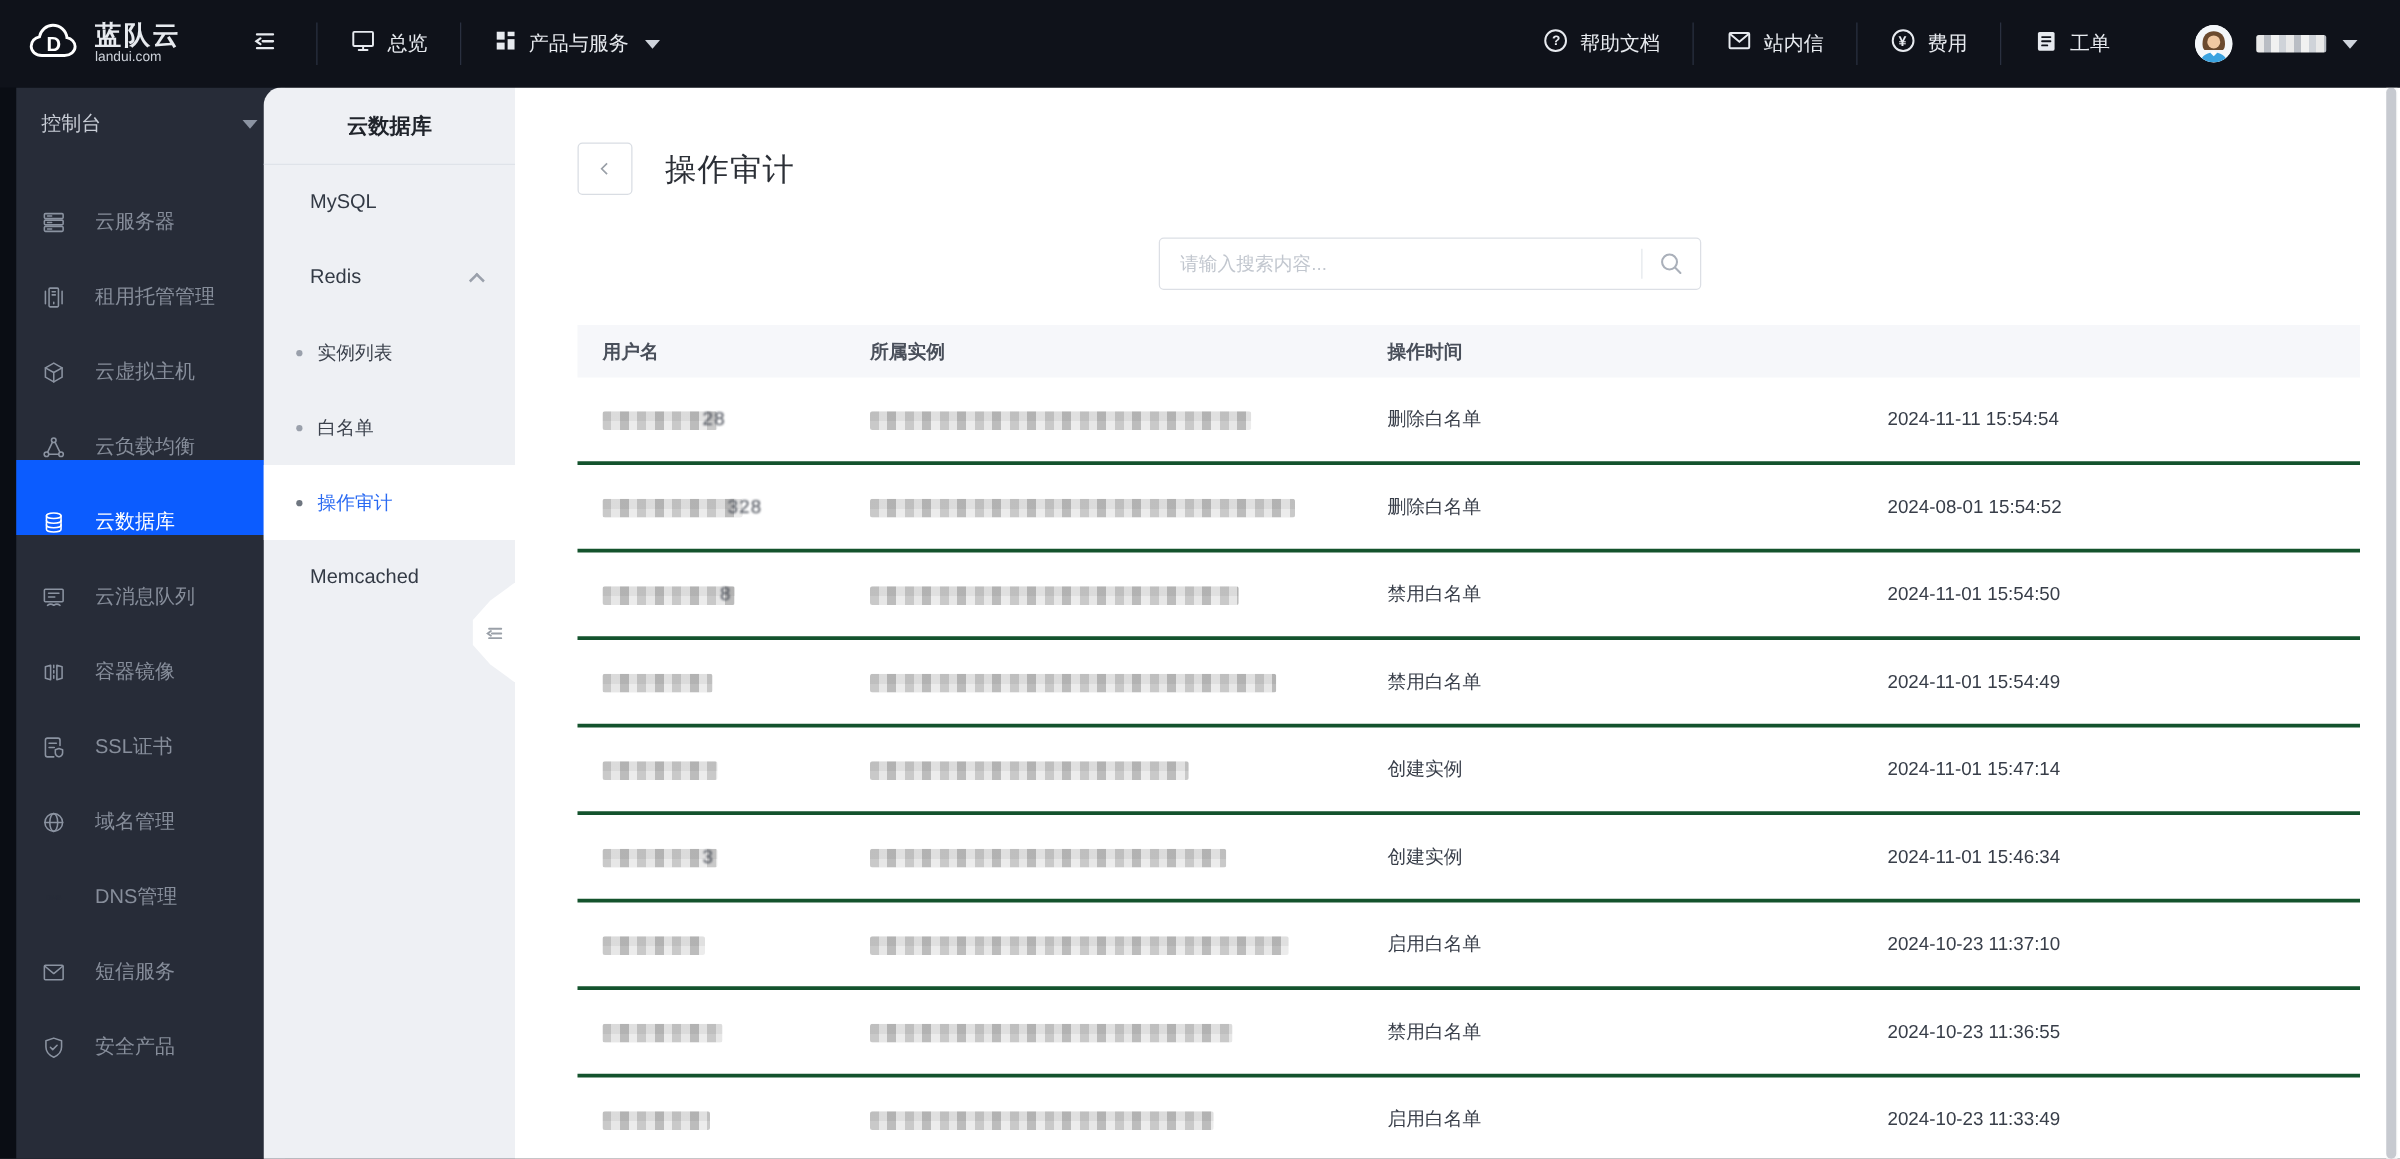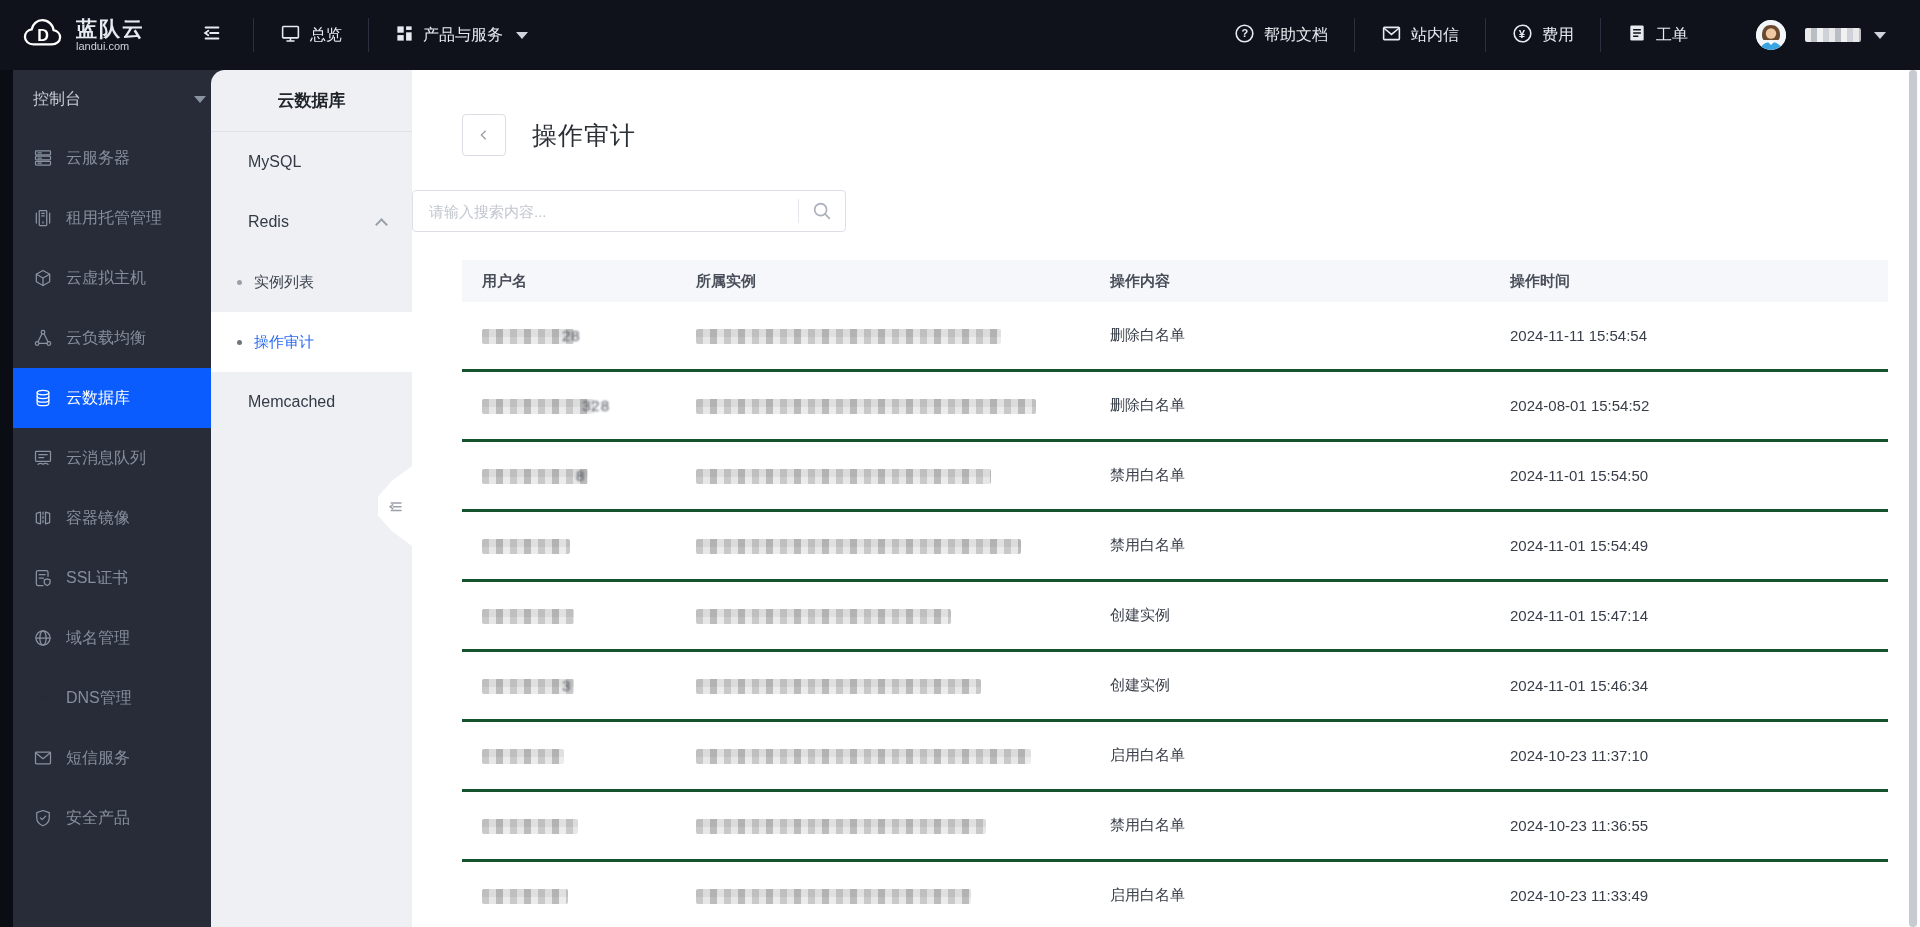--- a/index.html
+++ b/index.html
@@ -25,21 +25,21 @@
     background-blend-mode:multiply; filter:blur(.4px); }
   .mosaic.light { background:
       repeating-linear-gradient(90deg,#e9e9e9 0 6px,#b9bdc4 6px 12px,#f1f1f1 12px 18px,#cfd3d9 18px 24px); height:14px; }
   .mosaic-hint { font-size:15px; color:#4a4f59; filter:blur(.8px); margin-left:-12px; letter-spacing:1px; }
 
   
   .sidebar { position:absolute; left:13px; top:70px; bottom:0; width:215px; background:#272c38; }
   .console-row { height:58px; display:flex; align-items:center; justify-content:space-between;
     padding:0 22px 0 20px; color:#c7ccd5; font-size:16px; cursor:pointer; }
   .console-row .caret-down { border-top-color:#8b93a1; }
-  .side-item { height:60px; display:flex; align-items:center; gap:13px; padding-left:20px;
+  .side-item { height:60px; display:flex; align-items:flex-end; gap:23px; padding-left:20px;
     color:#878e9b; font-size:16px; cursor:pointer; }
   .side-item svg { flex:none; stroke:#8b93a1; fill:none; stroke-width:1.5; stroke-linecap:round; stroke-linejoin:round; }
   .side-item.active { background:#0b5cff; color:#ffffff; }
   .side-item.active svg { stroke:#fff; }
   .dns-badge { fill:#8b93a1; stroke:none !important; }
   .dns-badge text { fill:#272c38; font-size:7px; font-weight:bold; stroke:none; }
 
   
   .subsidebar { position:absolute; left:211px; top:70px; bottom:0; width:201px; background:#eef0f4;
     border-top-left-radius:14px; }
@@ -60,21 +60,21 @@
     display:flex; align-items:center; justify-content:center; cursor:pointer; }
   .collapse-tab svg { stroke:#9aa0a8; fill:none; stroke-width:2; stroke-linecap:round; }
 
   
   .main { position:absolute; left:412px; top:70px; right:0; bottom:0; background:#ffffff; overflow:hidden; }
   .back-row { display:flex; align-items:center; margin:44px 0 0 50px; }
   .back-btn { width:44px; height:42px; border:1px solid #d9dde3; border-radius:4px; background:#fff;
     display:flex; align-items:center; justify-content:center; cursor:pointer; }
   .back-btn svg { stroke:#9aa0a8; fill:none; stroke-width:2; }
   .page-title { font-size:25px; color:#2b2f36; font-weight:500; margin-left:26px; letter-spacing:1px; }
-  .search-row { display:flex; justify-content:flex-start; margin:34px 44px 0 0; }
+  .search-row { display:flex; justify-content:center; margin:34px 44px 0 0; }
   .search-box { width:434px; height:42px; border:1px solid #dcdfe5; border-radius:4px;
     display:flex; align-items:center; background:#fff; }
   .search-box input { flex:1; border:none; outline:none; font-size:15px; color:#333;
     padding:0 12px 0 16px; background:transparent; font-family:inherit; }
   .search-box input::placeholder { color:#c2c7cf; }
   .search-div { width:1px; height:24px; background:#e4e7ec; }
   .search-btn { width:46px; height:100%; display:flex; align-items:center; justify-content:center; cursor:pointer; }
   .search-btn svg { stroke:#aab0ba; fill:none; stroke-width:1.8; stroke-linecap:round; }
 
   .audit-table { margin:28px 32px 0 50px; }
@@ -306,20 +306,24 @@
   </div>
   <div class="subside-item">
     <span>Redis</span>
     <span class="grow"></span>
     <span class="chev-up"></span>
   </div>
   <div class="subside-sub">
     <span class="dot"></span>
     <span>实例列表</span>
   </div>
+  <div class="subside-sub">
+    <span class="dot"></span>
+    <span>白名单</span>
+  </div>
   <div class="subside-sub active">
     <span class="dot"></span>
     <span>操作审计</span>
   </div>
   <div class="subside-item">
     <span>Memcached</span>
   </div>
 
   <div class="collapse-tab">
     <svg width="18" height="18" viewBox="0 0 24 24">
@@ -348,21 +352,20 @@
             <path d="M15.5 15.5L20 20"></path>
           </svg>
       </span>
     </div>
   </div>
 
   <div class="audit-table">
     <div class="t-head">
       <div class="c c1">用户名</div>
       <div class="c c2">所属实例</div>
-      <div class="c c3">操作内容</div>
       <div class="c c4">操作时间</div>
     </div>
     <div id="table-body">
   <div class="t-row">
     <div class="c c1">
       <span class="mosaic m-user" style="width: 92px;"></span><span class="mosaic-hint m-hint">28</span>
     </div>
     <div class="c c2">
       <span class="mosaic m-inst" style="width: 305px;"></span>
     </div>

